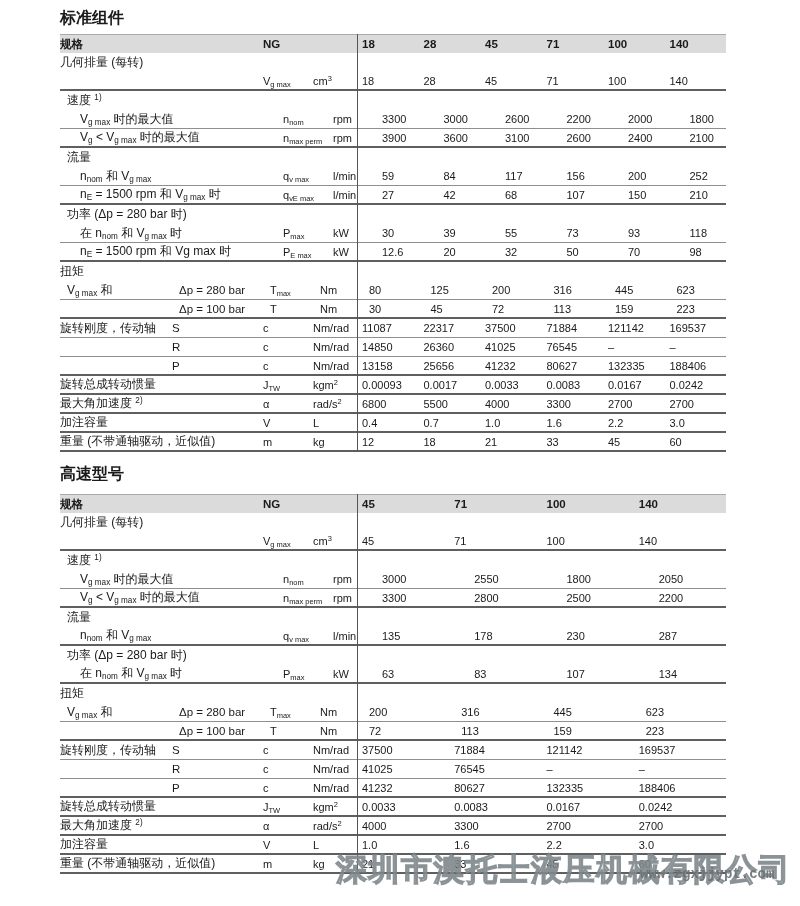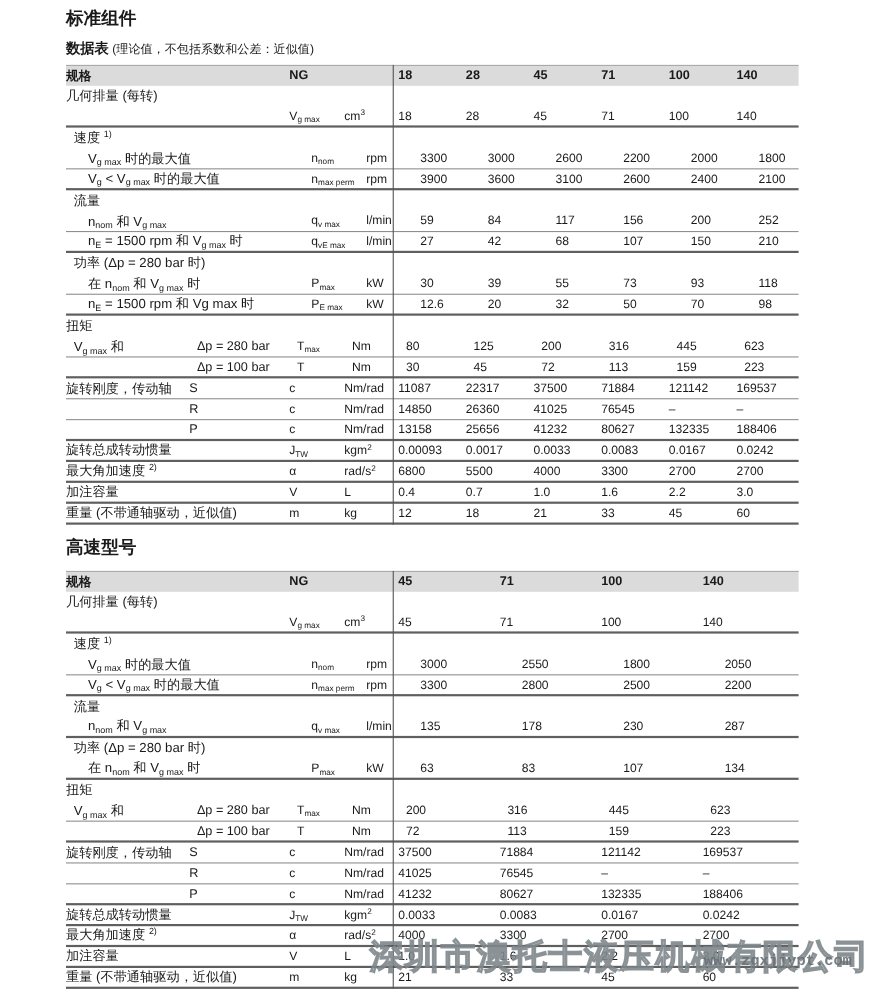--- a/index.html
+++ b/index.html
@@ -39,24 +39,20 @@
     left:640px;top:866px;font-size:14px;font-weight:bold;
     font-family:"Liberation Mono","DejaVu Sans Mono",monospace;color:rgba(105,113,118,0.9);
   }
   .wm-url2{left:518px;top:929px;font-size:28px;color:rgba(150,158,163,0.55);}
 </style>
 </head>
 <body>
 
 <div class="content">
   <h1 class="title">标准组件</h1>
-  <div class="headline">
-    <span class="hl-bold">数据表</span>
-    <span>(理论值，不包括系数和公差：近似值)</span>
-  </div>
 
   <div class="dtable">
       <div class="trow thead">
         <div class="hc" style="width:203px">规格</div>
         <div class="hc" style="width:94px">NG</div>
         <div class="hc val" style="width:61.50px">18</div>
         <div class="hc val" style="width:61.50px">28</div>
         <div class="hc val" style="width:61.50px">45</div>
         <div class="hc val" style="width:61.50px">71</div>
         <div class="hc val" style="width:61.50px">100</div>

